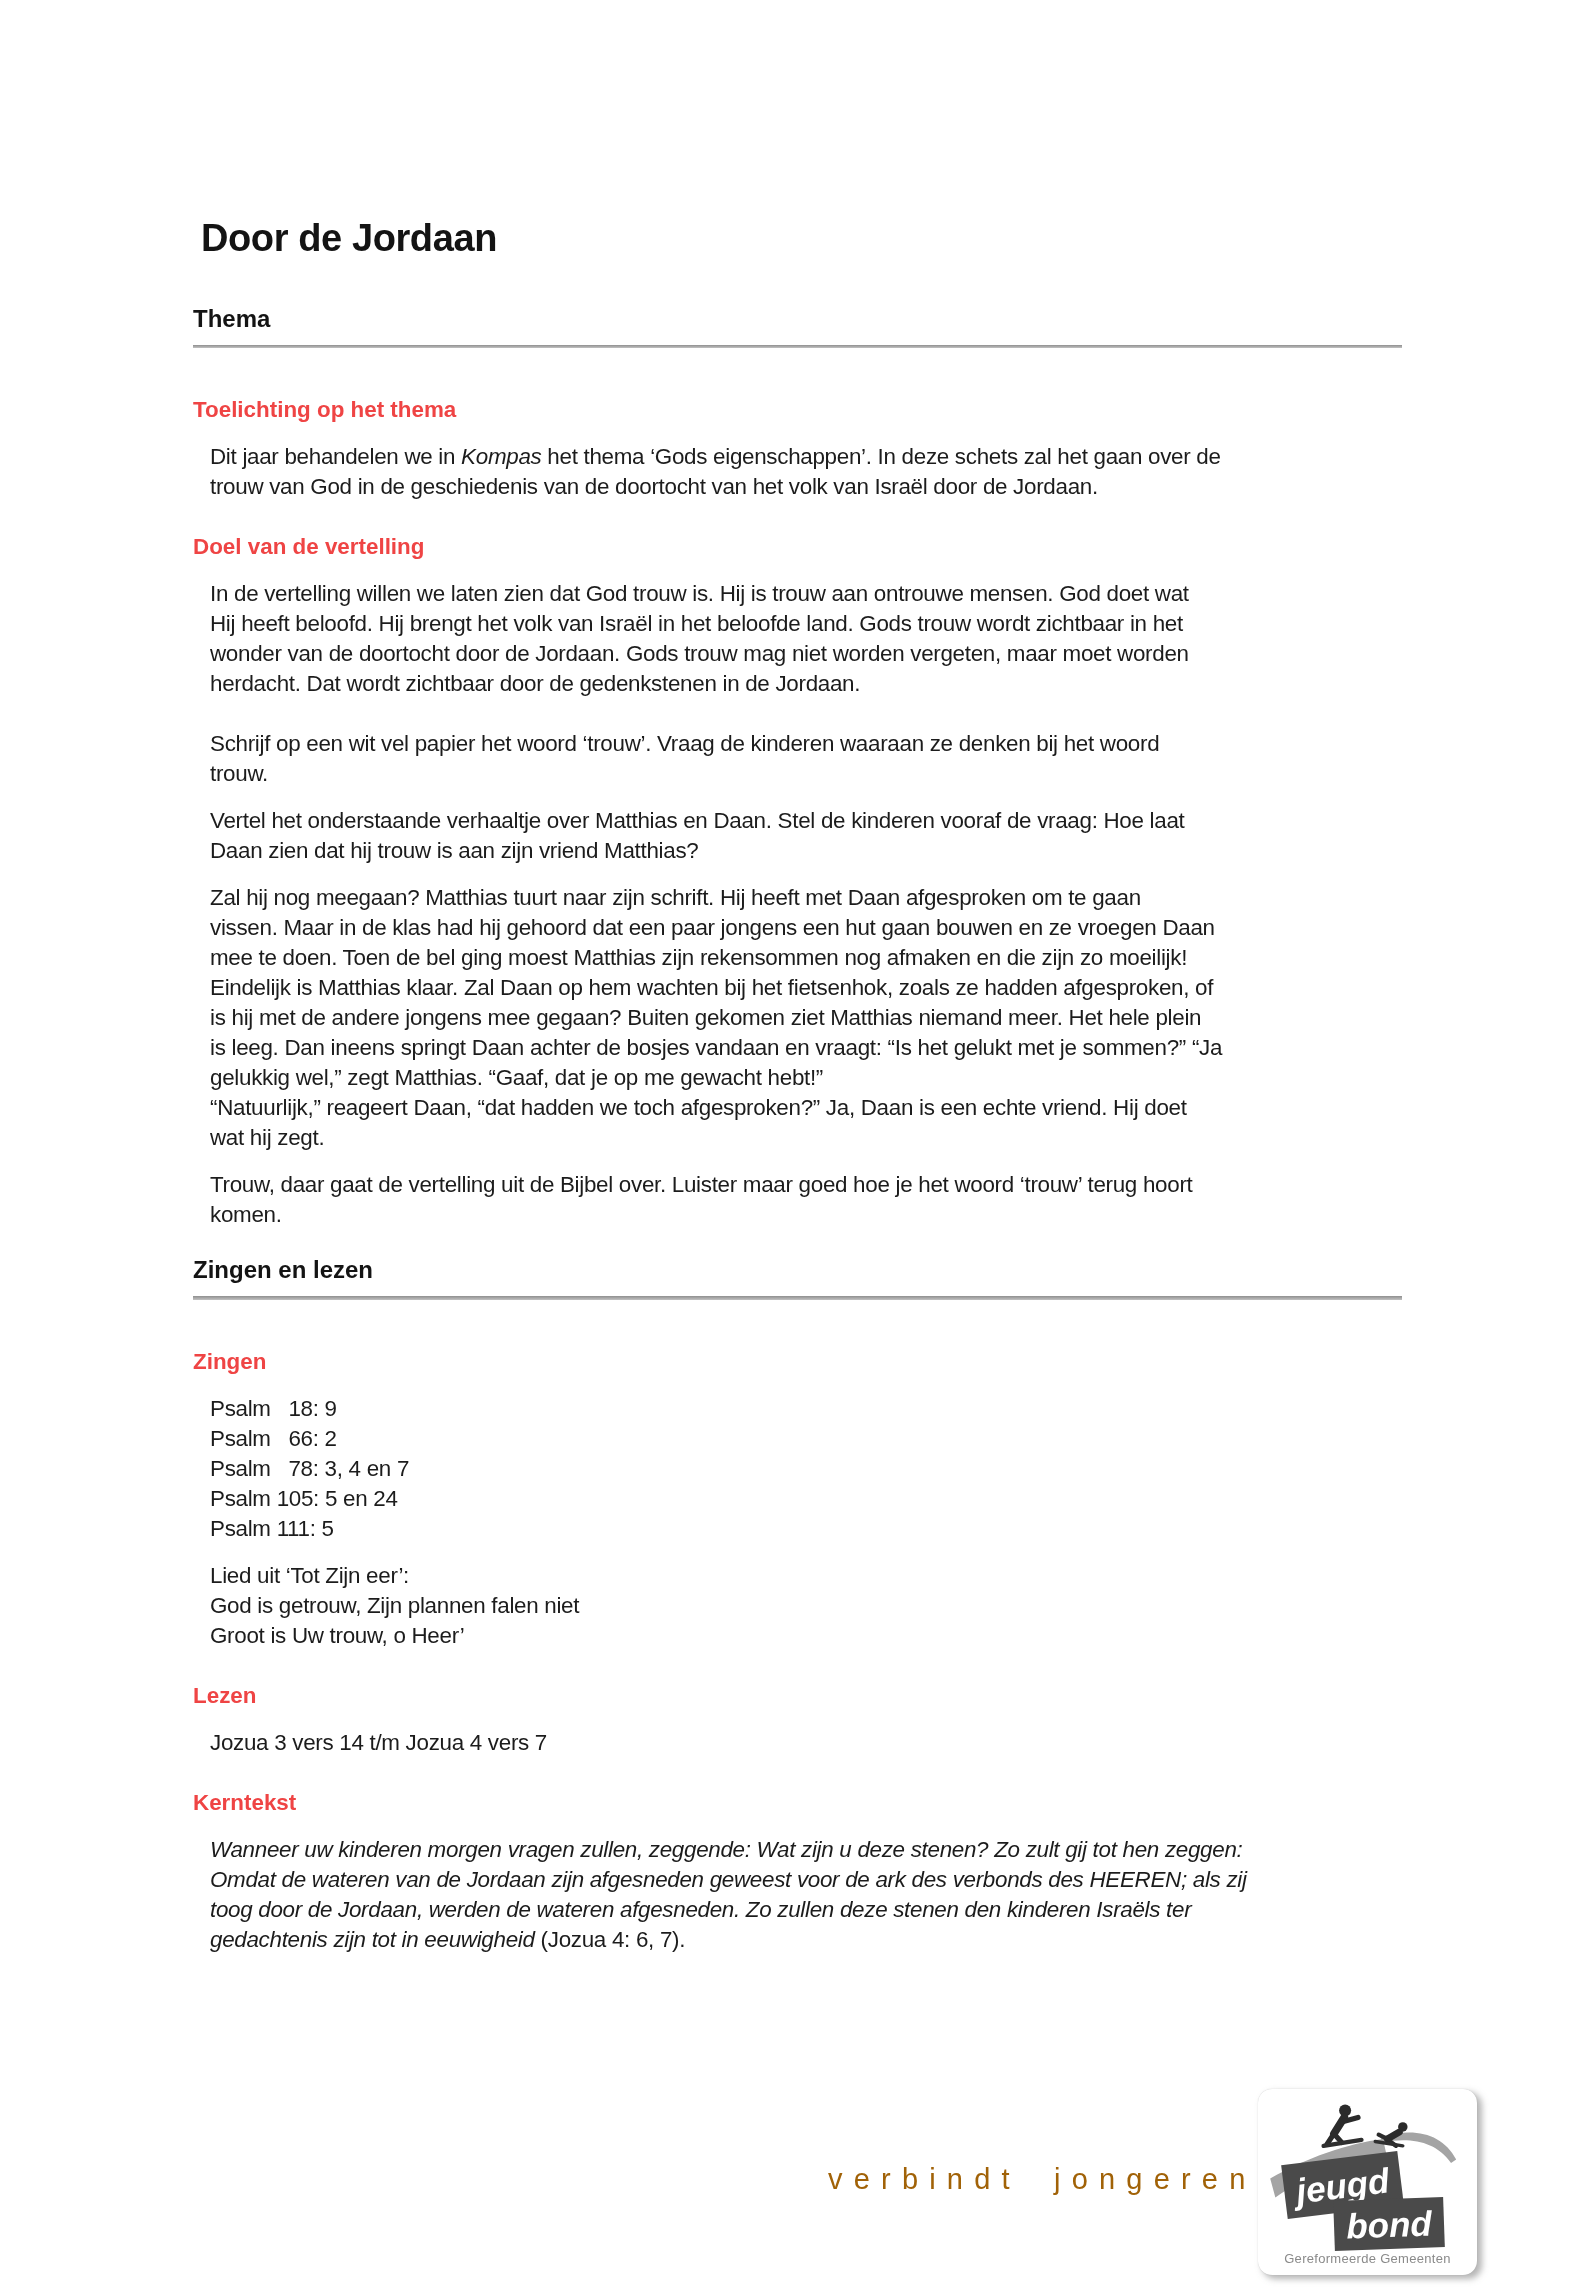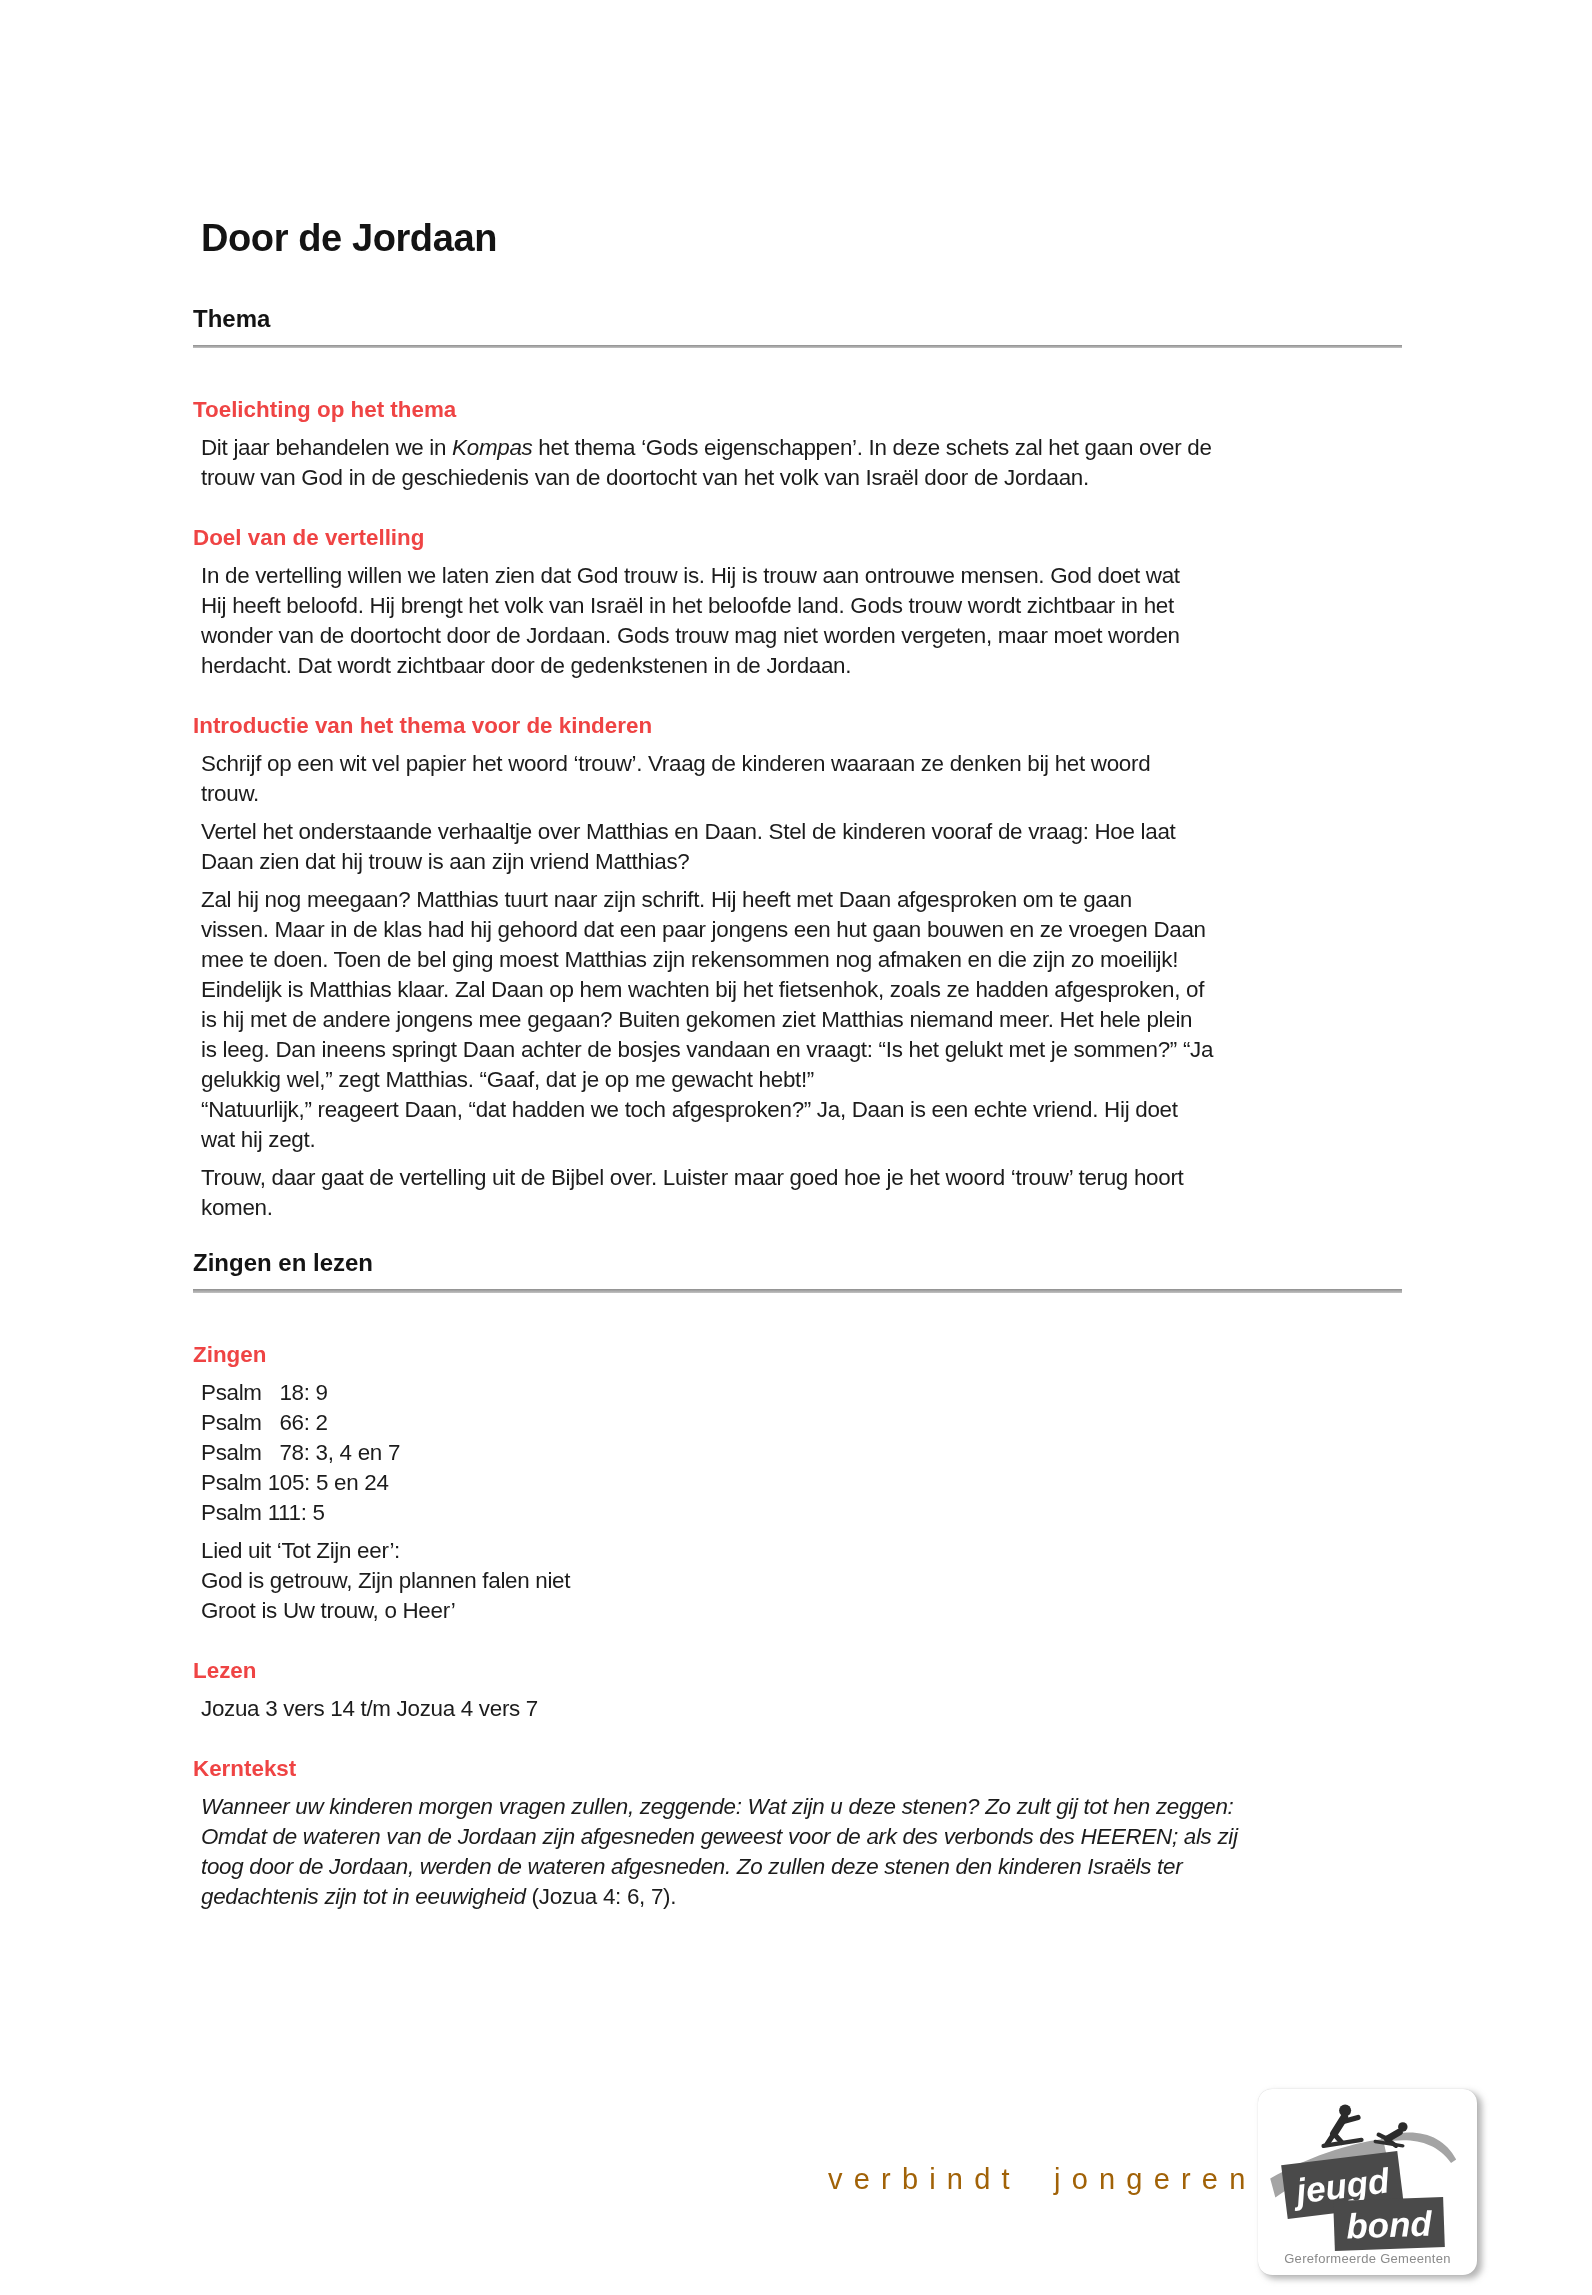--- a/index.html
+++ b/index.html
@@ -8,21 +8,21 @@
     font-family:"Liberation Sans", sans-serif;color:#1c1c1c;overflow:hidden;
   }
   .content{position:absolute;left:193px;top:211px;width:1209px;}
   h1{font-size:38px;font-weight:700;margin:8px;line-height:1.05;color:#141414;letter-spacing:-0.4px;}
   h2.sec{font-size:24px;font-weight:700;margin:45px 0 0 0;line-height:29px;color:#141414;}
   h2.sec.sec2{margin-top:25px;}
   .rule{border:none;height:3.5px;margin:12px 0 0 0;background:linear-gradient(#8f8f8f,#c2c2c2);}
   .block{margin-top:30px;}
   .block.first{margin-top:47px;}
   h3.subhead{font-size:22.4px;font-weight:700;margin:0;line-height:30px;color:#ef4444;}
-  p.body{font-size:22.4px;line-height:30px;margin:8px;white-space:pre-wrap;letter-spacing:-0.3px;}
+  p.body{font-size:22.4px;line-height:30px;margin:17px;white-space:pre-wrap;letter-spacing:-0.3px;}
   p.body em{font-style:italic;}
   .tagline{
     position:absolute;left:828px;top:2163px;font-size:29px;color:#a16207;
     letter-spacing:11.2px;word-spacing:14px;white-space:nowrap;
   }
   .logo-card{
     position:absolute;left:1258px;top:2089px;width:219px;height:186px;background:#ffffff;
     border-radius:14px;box-shadow:4.3px 3.5px 6px rgba(110,110,110,0.5), 0 0 0.9px rgba(160,160,160,0.6);
   }
   .logo-art{position:absolute;left:0;top:0;}
@@ -56,21 +56,20 @@
 
   <div class="block">
     <h3 class="subhead">Doel van de vertelling</h3>
     <p class="body">In de vertelling willen we laten zien dat God trouw is. Hij is trouw aan ontrouwe mensen. God doet wat
 Hij heeft beloofd. Hij brengt het volk van Israël in het beloofde land. Gods trouw wordt zichtbaar in het
 wonder van de doortocht door de Jordaan. Gods trouw mag niet worden vergeten, maar moet worden
 herdacht. Dat wordt zichtbaar door de gedenkstenen in de Jordaan.</p>
   </div>
 
   <div class="block">
-    <h3 class="subhead">Introductie van het thema voor de kinderen</h3>
     <p class="body">Schrijf op een wit vel papier het woord ‘trouw’. Vraag de kinderen waaraan ze denken bij het woord
 trouw.</p>
   </div>
 
   <p class="body block">Vertel het onderstaande verhaaltje over Matthias en Daan. Stel de kinderen vooraf de vraag: Hoe laat
 Daan zien dat hij trouw is aan zijn vriend Matthias?</p>
 
   <p class="body block">Zal hij nog meegaan? Matthias tuurt naar zijn schrift. Hij heeft met Daan afgesproken om te gaan
 vissen. Maar in de klas had hij gehoord dat een paar jongens een hut gaan bouwen en ze vroegen Daan
 mee te doen. Toen de bel ging moest Matthias zijn rekensommen nog afmaken en die zijn zo moeilijk!

